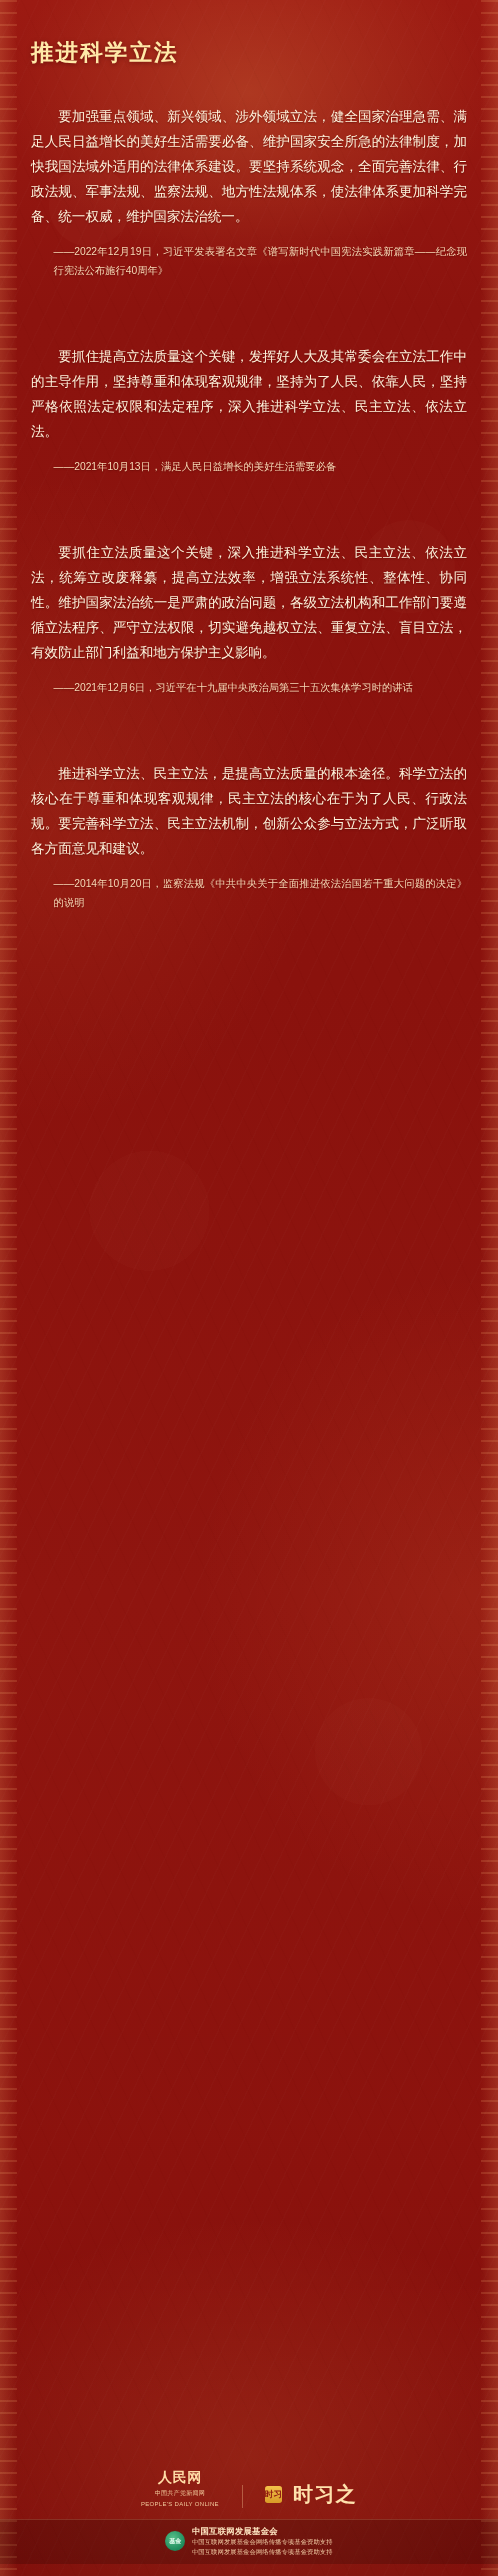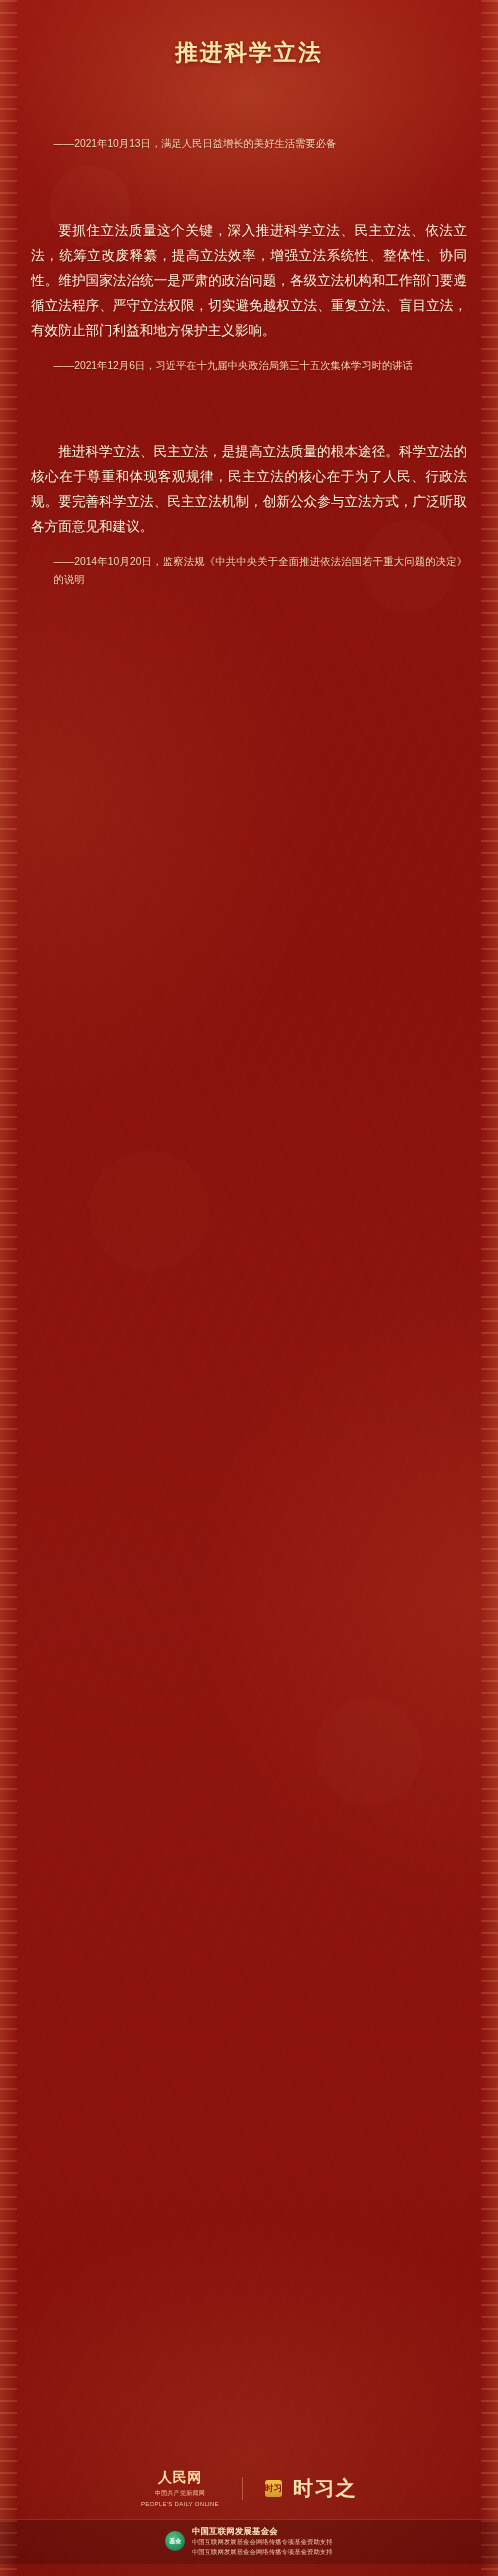--- a/index.html
+++ b/index.html
@@ -62,21 +62,20 @@
   }
   .edge.left { left: 0; }
 
   .content {
     position: relative;
     z-index: 3;
     padding: 0 31px;
   }
 
   .title {
-    text-align: center;
     color: #ffe9a8;
     font-size: 22.6px;
     font-weight: bold;
     letter-spacing: 2px;
     padding-top: 37px;
     padding-bottom: 6.6px;
     text-shadow: 0 1.3px 4px rgba(70,0,0,0.55);
     font-family: Liberation Sans, sans-serif;
   }
 
@@ -120,21 +119,21 @@
   .footer {
     position: absolute;
     left: 0;
     right: 0;
     bottom: 0;
     z-index: 4;
     padding-bottom: 12px;
   }
   .footer-logos {
     display: flex;
-    align-items: center;
+    align-items: flex-end;
     justify-content: center;
     gap: 22.6px;
     padding-bottom: 10.6px;
   }
   .logo-people {
     display: flex;
     flex-direction: column;
     align-items: center;
     gap: 2.7px;
   }
@@ -236,24 +235,29 @@
 
 <div class="poster">
   <div class="texture"></div>
   <div class="edge left"></div>
   <div class="edge right"></div>
 
   <div class="content">
     <div class="title">推进科学立法</div>
     <div class="title-rule"></div>
 
+    <div class="block">
+      <p class="quote">要加强重点领域、新兴领域、涉外领域立法，健全国家治理急需、满足人民日益增长的美好生活需要必备、维护国家安全所急的法律制度，加快我国法域外适用的法律体系建设。要坚持系统观念，全面完善法律、行政法规、军事法规、监察法规、地方性法规体系，使法律体系更加科学完备、统一权威，维护国家法治统一。</p>
+      <p class="source">——2022年12月19日，习近平发表署名文章《谱写新时代中国宪法实践新篇章——纪念现行宪法公布施行40周年》</p>
+    </div>
 
     <div class="spacer-lg"></div>
 
     <div class="block">
+      <p class="quote">要抓住提高立法质量这个关键，发挥好人大及其常委会在立法工作中的主导作用，坚持尊重和体现客观规律，坚持为了人民、依靠人民，坚持严格依照法定权限和法定程序，深入推进科学立法、民主立法、依法立法。</p>
       <p class="source">——2021年10月13日，满足人民日益增长的美好生活需要必备</p>
     </div>
 
     <div class="spacer-lg"></div>
 
     <div class="block">
       <p class="quote">要抓住立法质量这个关键，深入推进科学立法、民主立法、依法立法，统筹立改废释纂，提高立法效率，增强立法系统性、整体性、协同性。维护国家法治统一是严肃的政治问题，各级立法机构和工作部门要遵循立法程序、严守立法权限，切实避免越权立法、重复立法、盲目立法，有效防止部门利益和地方保护主义影响。</p>
       <p class="source">——2021年12月6日，习近平在十九届中央政治局第三十五次集体学习时的讲话</p>
     </div>
 

